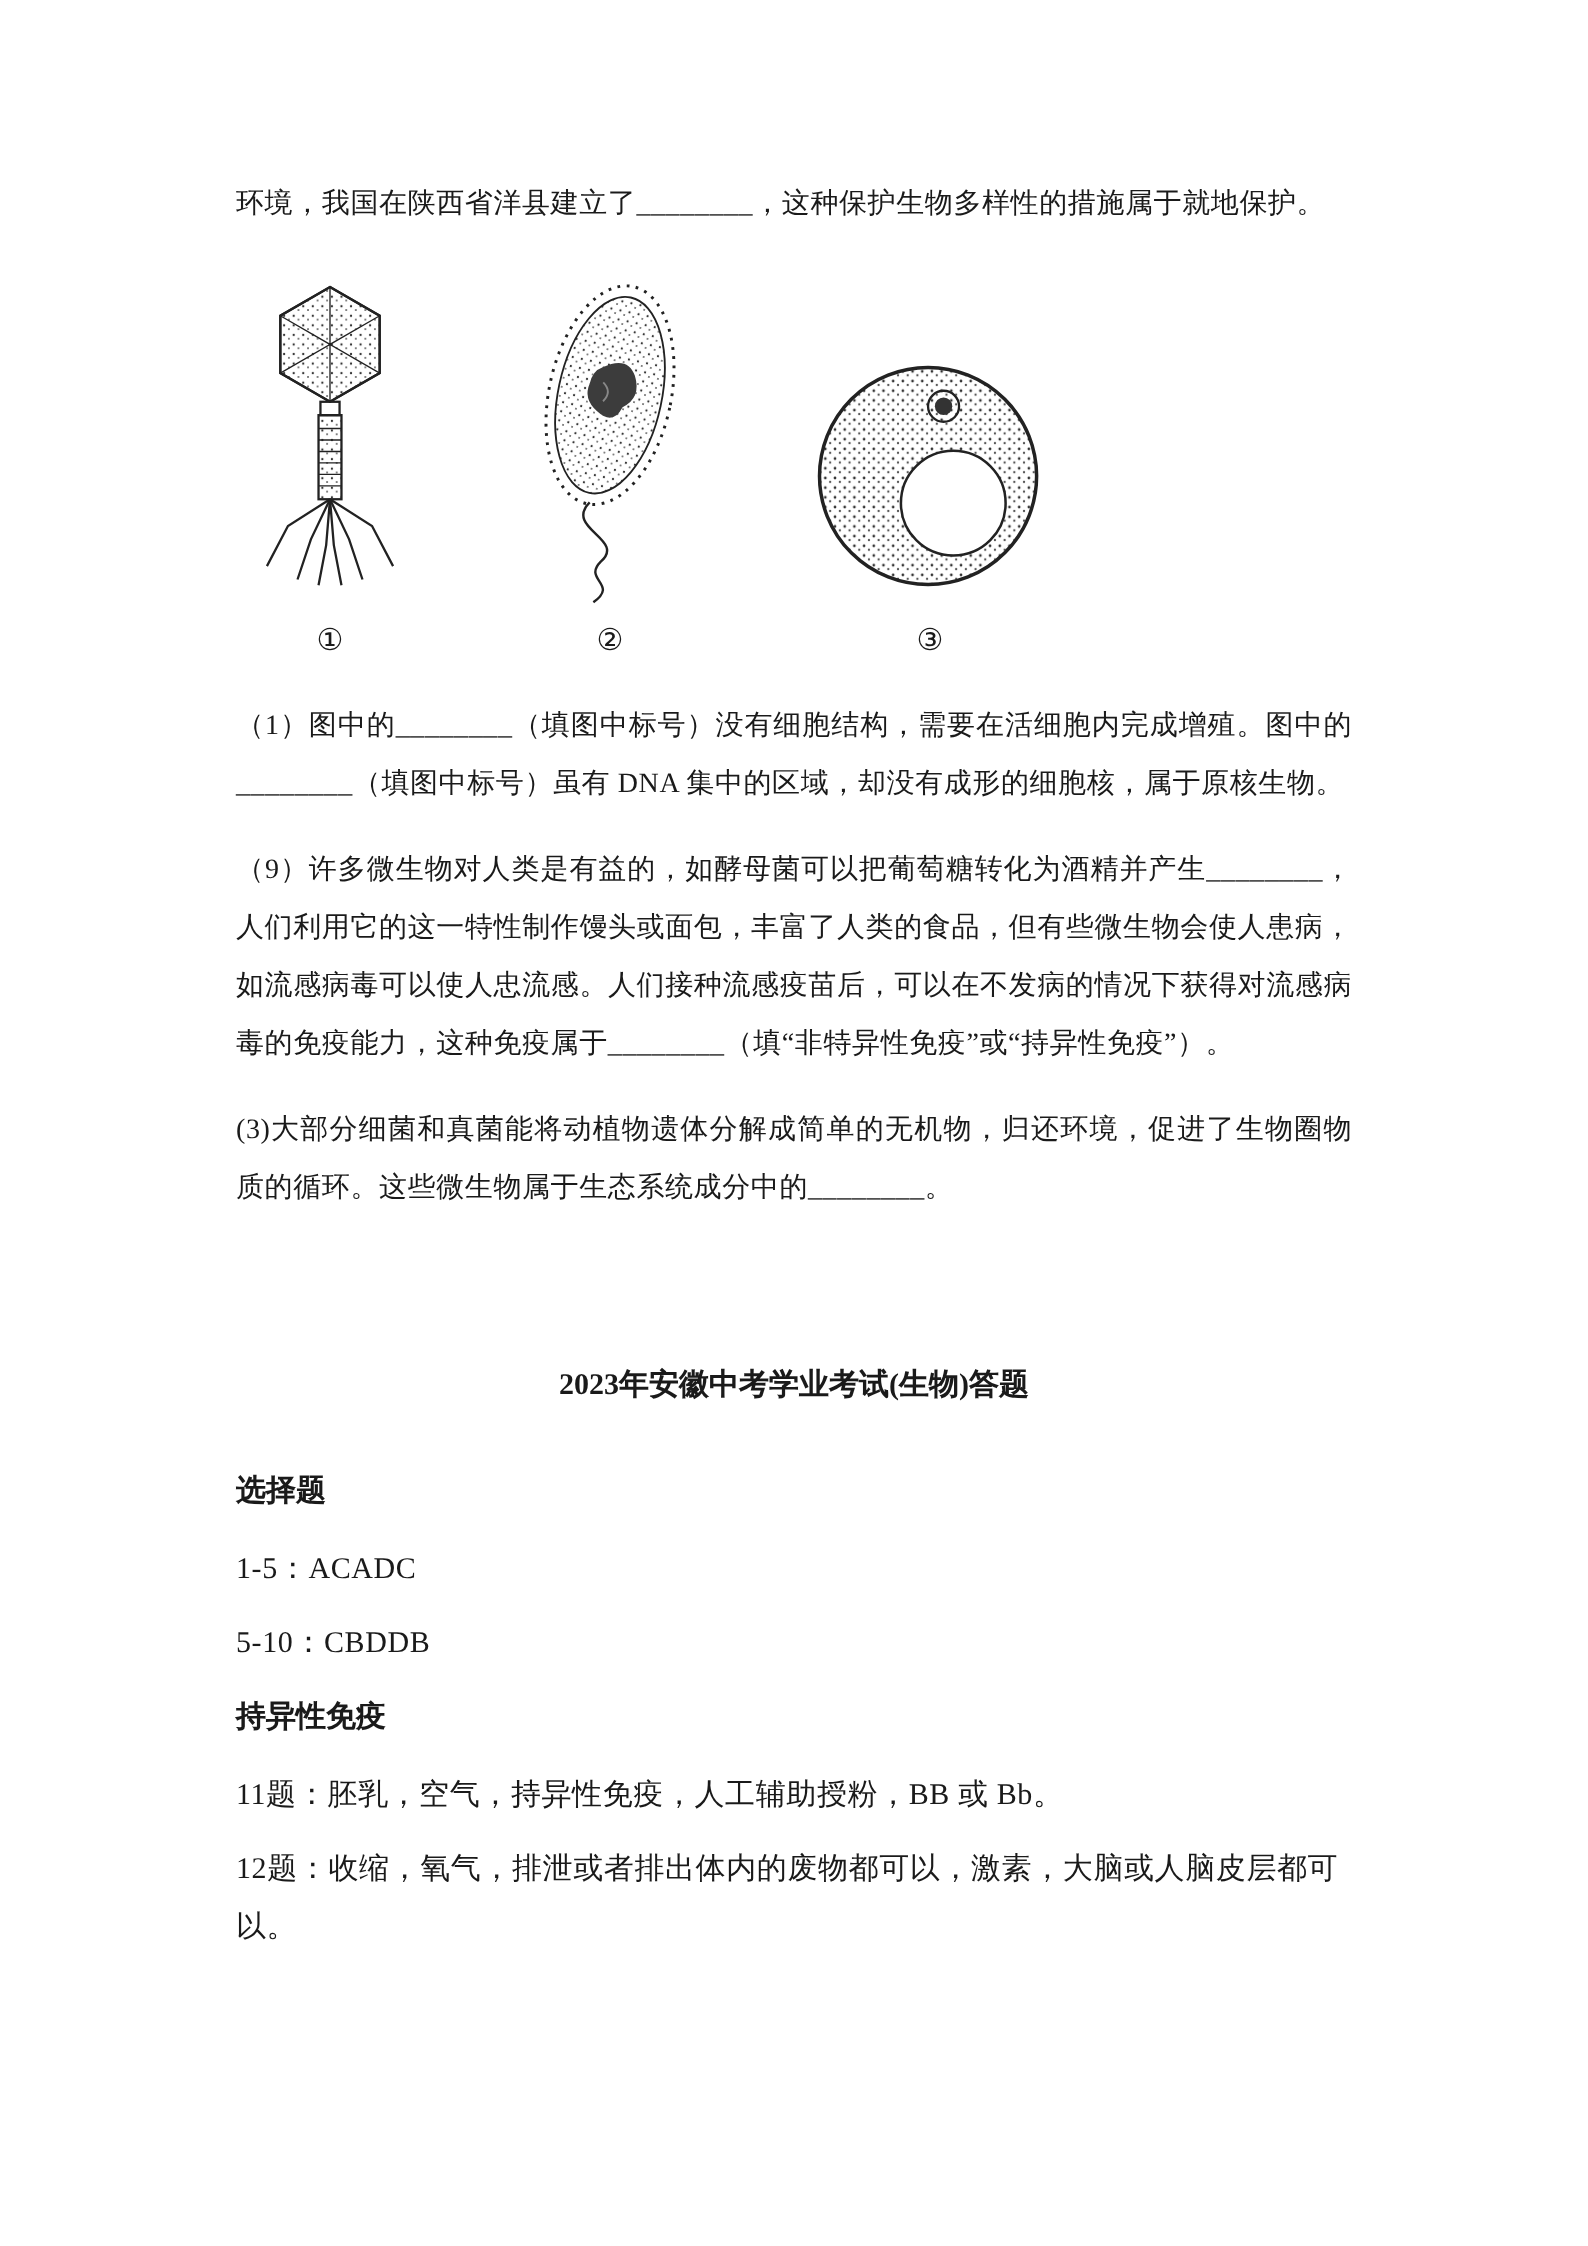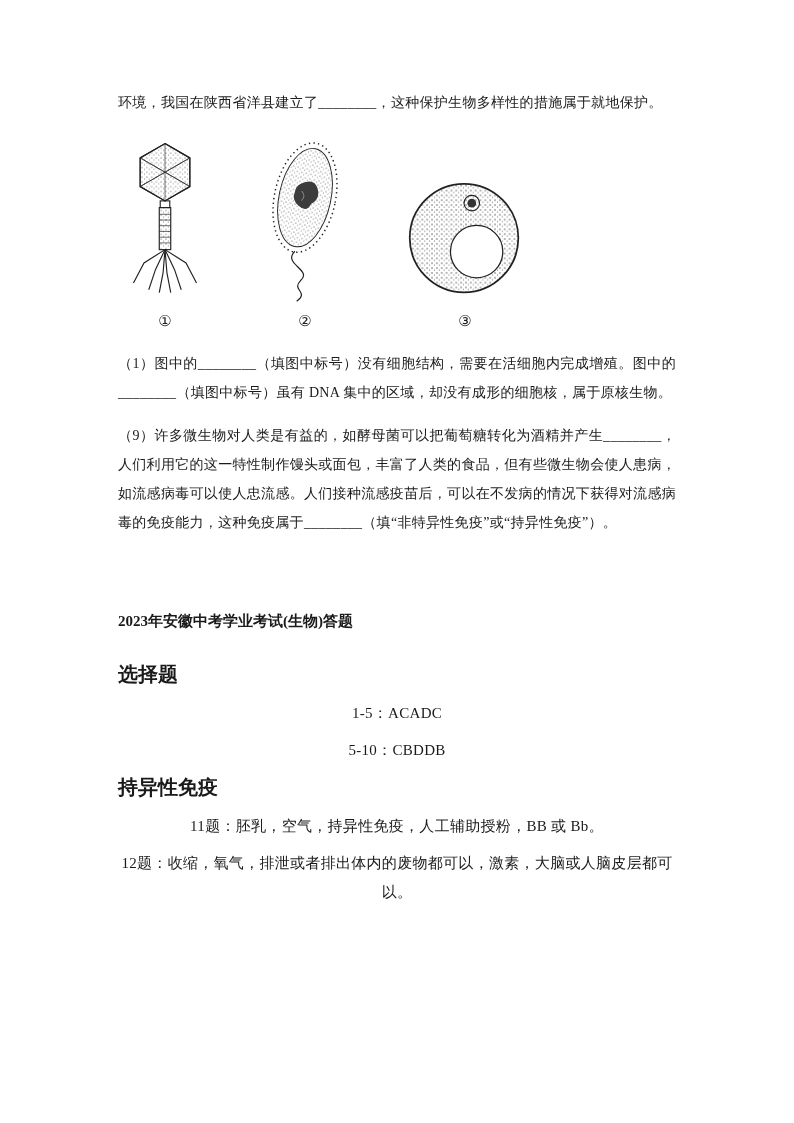--- a/index.html
+++ b/index.html
@@ -42,36 +42,35 @@
     margin-top: 8px;
     font-size: 15px;
     line-height: 20px;
   }
   .answer-section {
     margin-top: 70px;
   }
   .answer-title {
     font-size: 15px;
     font-weight: bold;
-    text-align: left;
+    text-align: center;
     margin: 0 0 24px 0;
     line-height: 29px;
   }
   .heading {
-    font-size: 20px;
+    font-size: 15px;
     font-weight: bold;
     margin: 0 0 10px 0;
     line-height: 29px;
   }
   .answer-line {
     font-size: 15px;
     line-height: 29px;
     margin: 0 0 8px 0;
     letter-spacing: 0.3px;
-    text-align: center;
   }
 </style>
 </head>
 <body>
 
 <div class="page">
 
   <p class="para">环境，我国在陕西省洋县建立了________，这种保护生物多样性的措施属于就地保护。</p>
 
 
@@ -135,20 +134,21 @@
         <circle cx="72" cy="29" r="4.5" fill="#333"></circle>
         <circle cx="77" cy="79" r="27" fill="#ffffff" stroke="#222" stroke-width="1.3"></circle>
       </svg>
       <figcaption class="fig-label">③</figcaption>
     </figure>
 
   </div>
 
   <p class="para">（1）图中的________（填图中标号）没有细胞结构，需要在活细胞内完成增殖。图中的________（填图中标号）虽有 DNA 集中的区域，却没有成形的细胞核，属于原核生物。</p>
   <p class="para">（9）许多微生物对人类是有益的，如酵母菌可以把葡萄糖转化为酒精并产生________，人们利用它的这一特性制作馒头或面包，丰富了人类的食品，但有些微生物会使人患病，如流感病毒可以使人忠流感。人们接种流感疫苗后，可以在不发病的情况下获得对流感病毒的免疫能力，这种免疫属于________（填“非特异性免疫”或“持异性免疫”）。</p>
+  <p class="para">(3)大部分细菌和真菌能将动植物遗体分解成简单的无机物，归还环境，促进了生物圈物质的循环。这些微生物属于生态系统成分中的________。</p>
 
   <div class="answer-section">
     <h3 class="answer-title">2023年安徽中考学业考试(生物)答题</h3>
 
     <h4 class="heading">选择题</h4>
     <p class="answer-line">1-5：ACADC</p>
     <p class="answer-line">5-10：CBDDB</p>
 
     <h4 class="heading">持异性免疫</h4>
     <p class="answer-line">11题：胚乳，空气，持异性免疫，人工辅助授粉，BB 或 Bb。</p>

